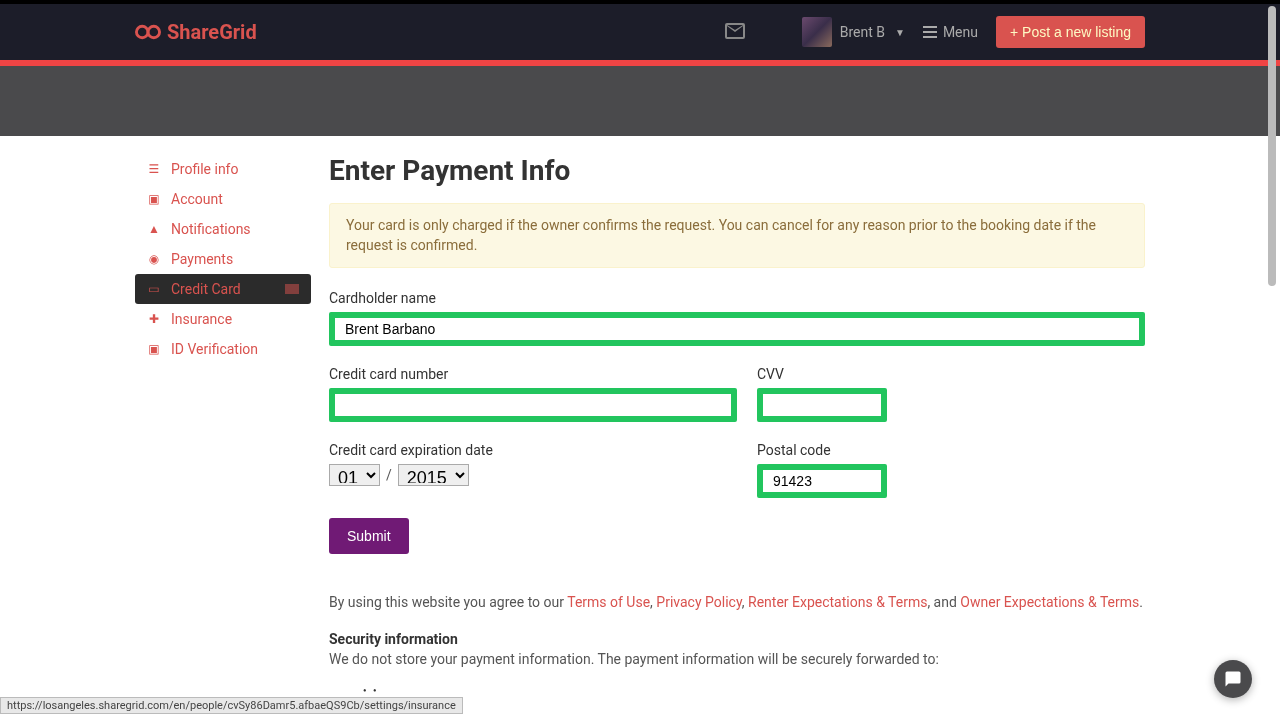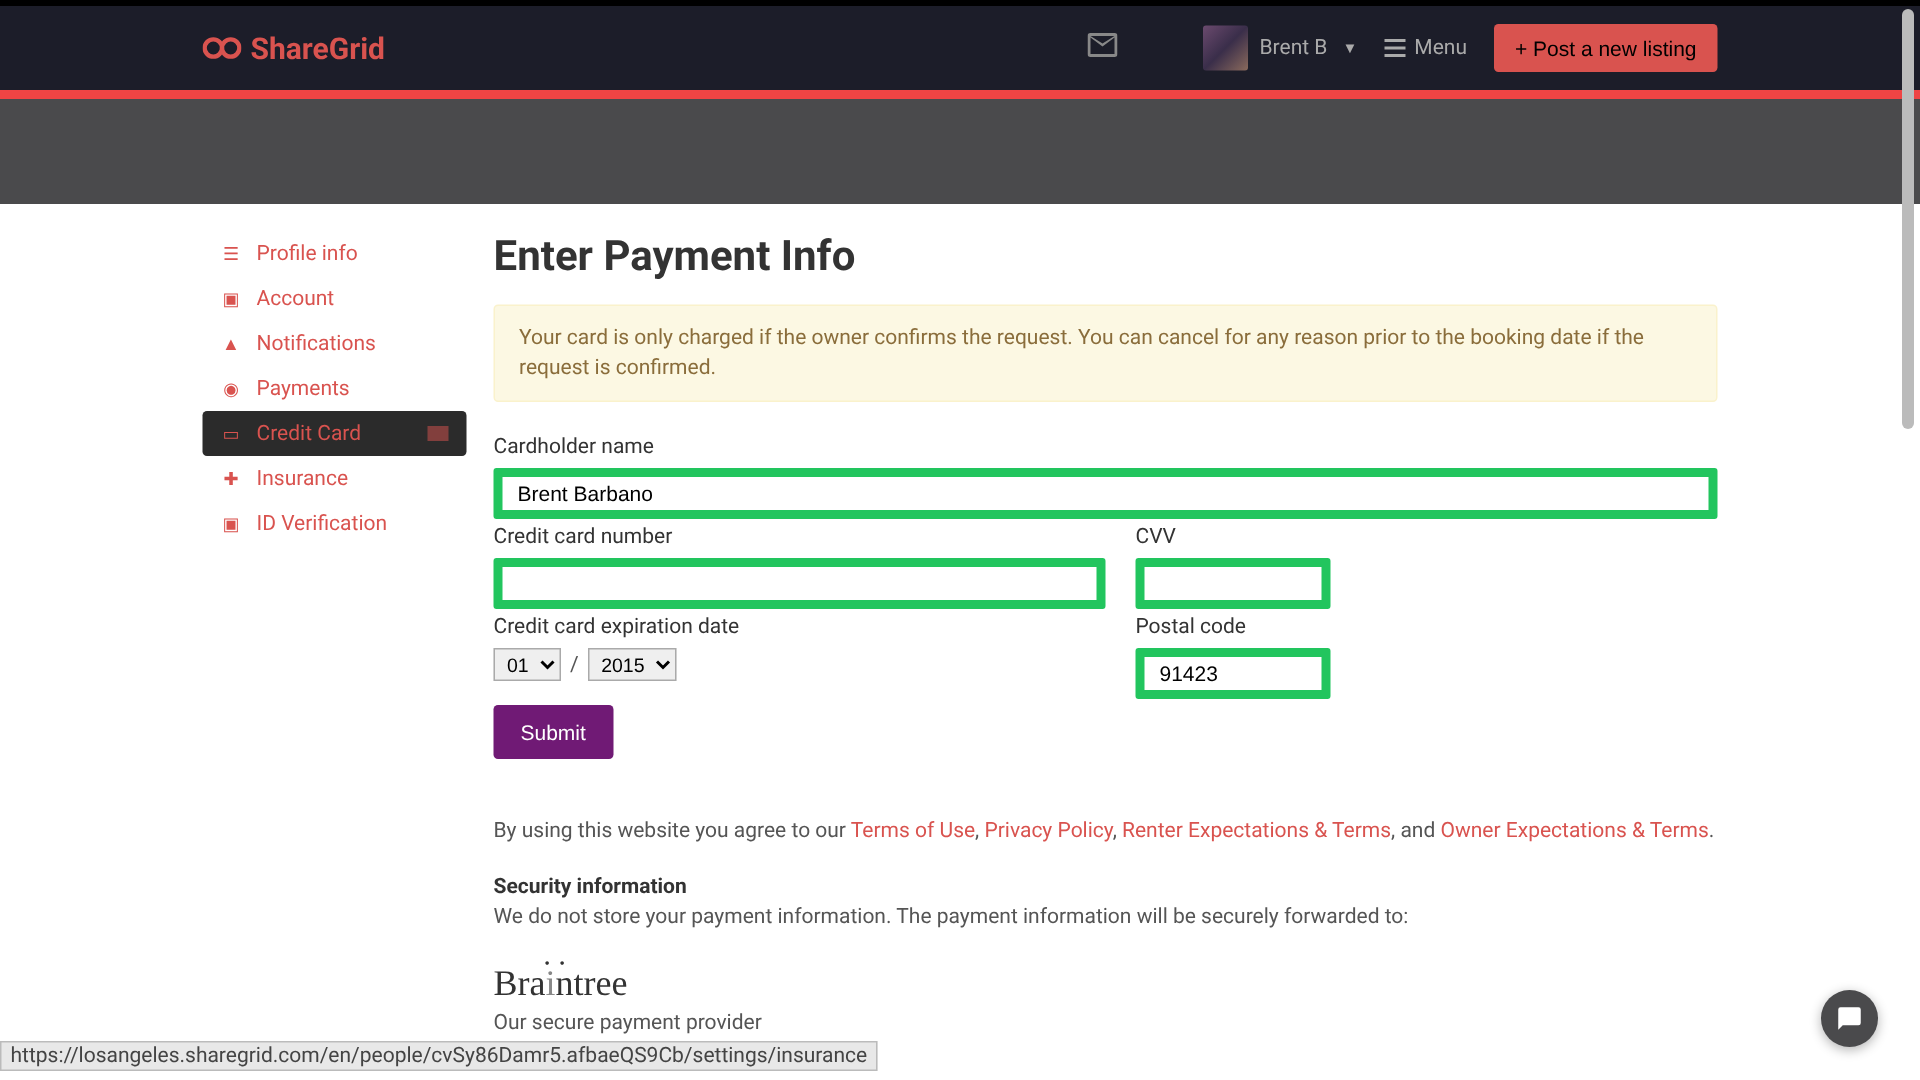--- a/index.html
+++ b/index.html
@@ -69,21 +69,21 @@
   gap: 3px;
 }
 .hamburger span {
   display: block;
   width: 14px;
   height: 2px;
   background: #aaa;
 }
 .post-btn {
   background: #d9534f;
-  color: #000000;
+  color: #fef9c3;
   border: none;
   padding: 8px 14px;
   border-radius: 3px;
   font-size: 14px;
   cursor: pointer;
 }
 .hero {
   height: 70px;
   background: #4a4a4c;
 }
@@ -143,21 +143,21 @@
   border: 1px solid #faf2cc;
   color: #8a6d3b;
   padding: 12px 16px;
   border-radius: 3px;
   margin-bottom: 22px;
   line-height: 1.4;
 }
 .form-row {
   display: flex;
   gap: 20px;
-  margin-bottom: 4px;
+  margin-bottom: 20px;
 }
 .form-group { flex: 1; }
 .form-group.narrow { flex: 0 0 130px; }
 label {
   display: block;
   font-size: 14px;
   color: #333;
   margin-bottom: 6px;
 }
 input[type="text"], .text-input {
@@ -169,21 +169,21 @@
   height: 34px;
 }
 .exp-row {
   display: flex;
   align-items: center;
   gap: 6px;
 }
 select {
   padding: 2px 4px;
   border: 1px solid #aaa;
-  font-size: 13px;
+  font-size: 18px;
   height: 22px;
 }
 .slash { color: #555; }
 .submit-btn {
   background: #701a75;
   color: #fff;
   border: none;
   padding: 10px 18px;
   border-radius: 3px;
   font-size: 14px;
@@ -213,21 +213,21 @@
   letter-spacing: 2px;
   color: #333;
 }
 .provider-sub { color: #555; margin-top: 4px; }
 .status-bar {
   position: absolute;
   bottom: 6px;
   left: 0;
   background: #e8e8e8;
   border: 1px solid #bbb;
-  font-size: 14px;
+  font-size: 11px;
   color: #444;
   padding: 1px 6px;
 }
 .chat-fab {
   position: absolute;
   bottom: 22px;
   right: 28px;
   width: 38px;
   height: 38px;
   border-radius: 50%;

